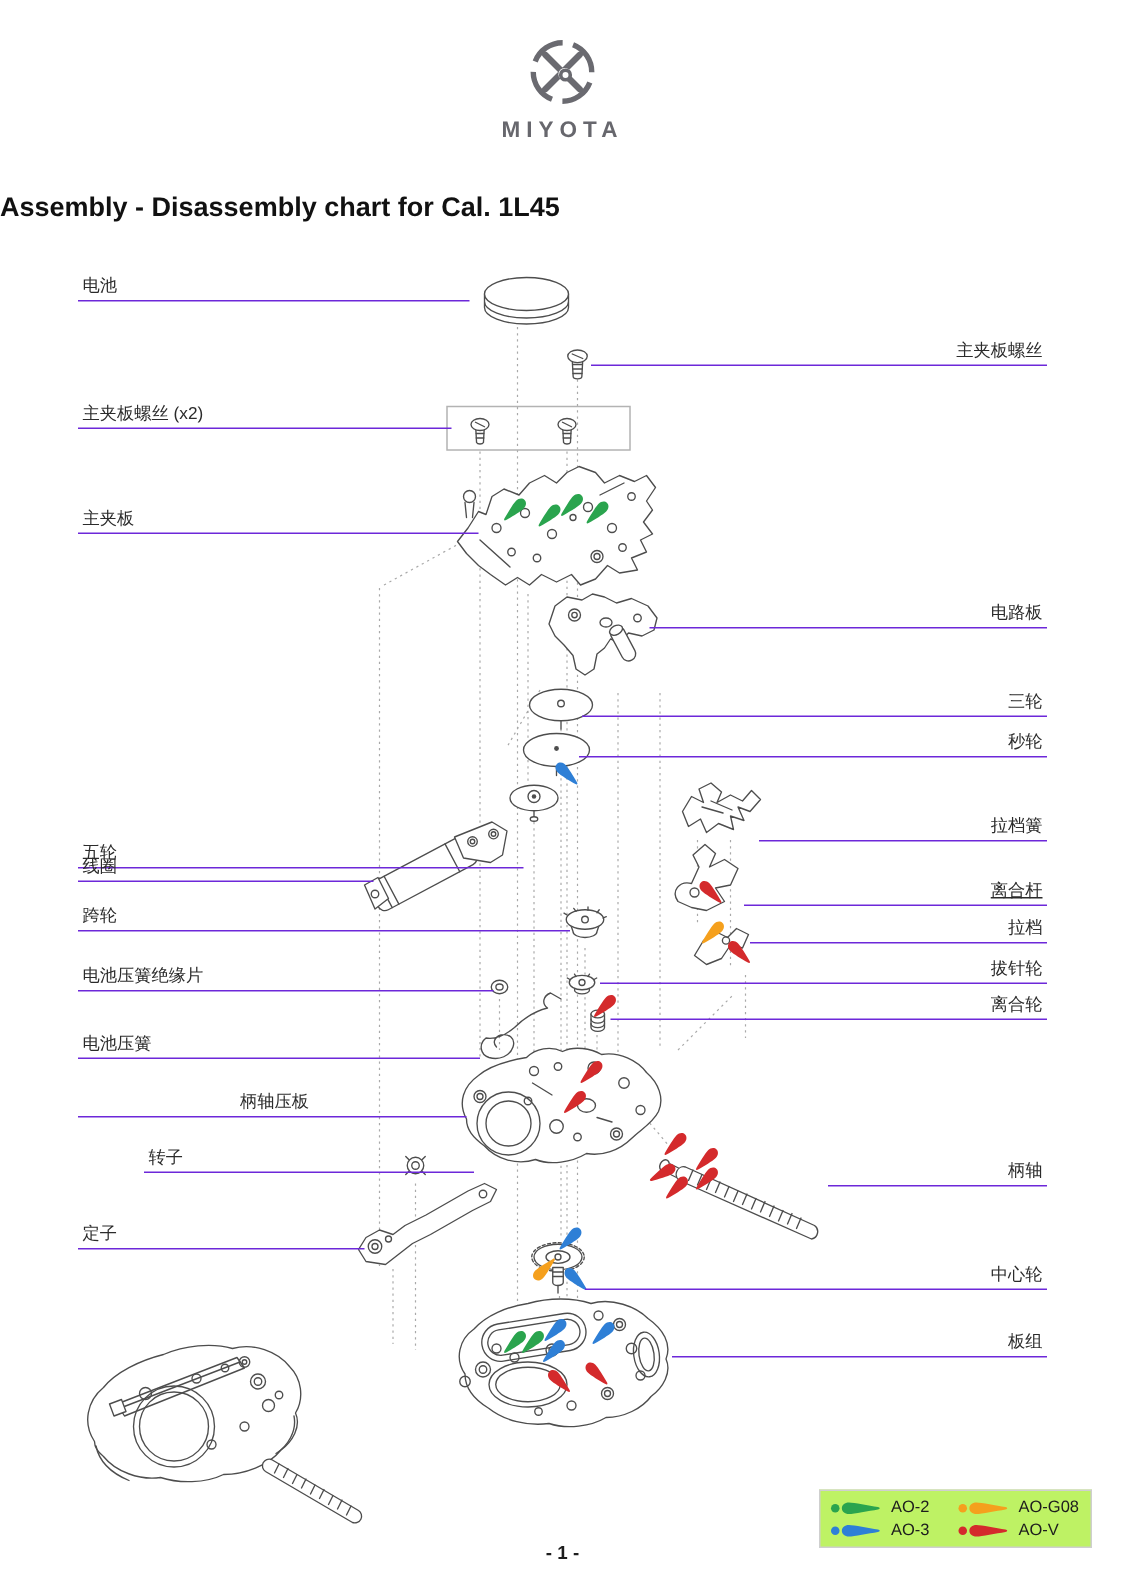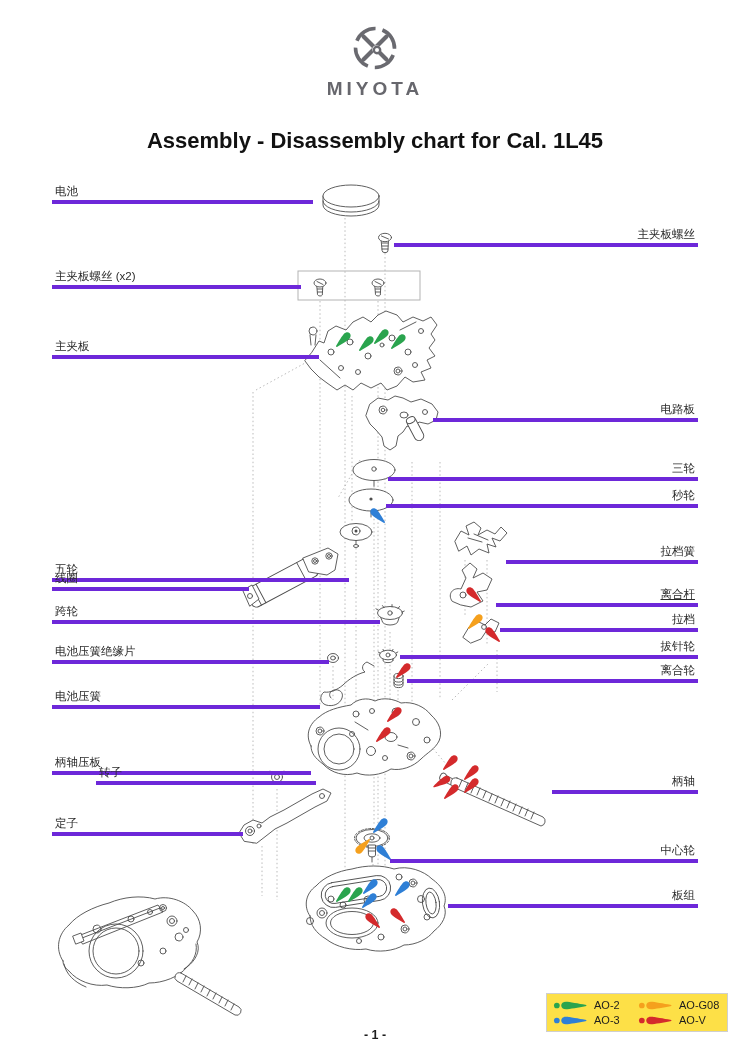--- a/index.html
+++ b/index.html
@@ -1,37 +1,37 @@
 <!DOCTYPE html>
 <html style="--green: #2aa44e; --blue: #2e7fd6; --orange: #f5a01d; --red: #d42a2c;"><head>
 <meta charset="utf-8">
 <style>
   html,body{margin:0;padding:0;background:#fff;}
   body{width:750px;height:1060px;position:relative;overflow:hidden;
        font-family:"Liberation Sans","DejaVu Sans",sans-serif;color:#222;}
   .logo-wrap{position:absolute;top:24px;left:0;right:0;display:flex;flex-direction:column;align-items:center;}
   .logo-mark{color:#6a6a70;}
-  .brand{margin-top:4px;font-size:19px;font-weight:bold;letter-spacing:4px;color:#67676d;}
-  .title{position:absolute;top:128px;left:0;right:0;text-align:center;
-         font-size:22px;font-weight:bold;color:#111;}
+  .brand{margin-top:4px;font-size:15px;font-weight:bold;letter-spacing:4px;color:#67676d;}
+  .title{position:absolute;top:128px;left:0;right:0;text-align:left;
+         font-size:18px;font-weight:bold;color:#111;}
   .label{position:absolute;height:16px;line-height:15px;font-size:11.5px;color:#2b2b2b;
-         border-bottom:4px solid #6d28d9;white-space:nowrap;}
+         border-bottom:1px solid #6d28d9;white-space:nowrap;}
   .label.l{padding-left:3px;text-align:left;}
   .label.r{padding-right:3px;text-align:right;}
   svg.diagram{position:absolute;top:0;left:0;}
   .pt{fill:none;stroke:#4d4d4d;stroke-width:0.9;stroke-linejoin:round;stroke-linecap:round;}
   .ptf{fill:#fff;stroke:#4d4d4d;stroke-width:0.9;stroke-linejoin:round;stroke-linecap:round;}
   .boxline{fill:none;stroke:#b3b3b3;stroke-width:1;}
   .dot{fill:none;stroke:#a9a9a9;stroke-width:0.8;stroke-dasharray:1.5 2.6;}
   .fill-green{fill:var(--green);}
   .fill-blue{fill:var(--blue);}
   .fill-orange{fill:var(--orange);}
   .fill-red{fill:var(--red);}
   .legend{position:absolute;left:546px;top:993px;width:182px;border:1px solid #cfcfcf;
-          background:#fde047;display:grid;grid-template-columns:1fr 1fr;gap:3px 2px;padding:5px 6px;box-sizing:border-box;}
+          background:#bef264;display:grid;grid-template-columns:1fr 1fr;gap:3px 2px;padding:5px 6px;box-sizing:border-box;}
   .legend-item{display:flex;align-items:center;gap:4px;font-size:11px;color:#1d1d1d;}
   .legend-item svg{flex:none;}
   .pageno{position:absolute;top:1028px;left:0;right:0;text-align:center;font-size:12.5px;font-weight:600;color:#1d1d1d;}
 </style>
 </head>
 <body>
 
 <div class="logo-wrap">
   <svg class="logo-mark" width="52" height="50" viewBox="0 0 52 50">
     <circle cx="26" cy="24" r="19.5" fill="none" stroke="currentColor" stroke-width="3.6" stroke-dasharray="23.5 7.1" transform="rotate(21 26 24)"></circle>
@@ -318,21 +318,21 @@
 </svg>
 
 <div class="label l" style="left:52px;top:184px;width:258px;"><span>电池</span></div>
 <div class="label l" style="left:52px;top:269px;width:246px;"><span>主夹板螺丝 (x2)</span></div>
 <div class="label l" style="left:52px;top:339px;width:264px;"><span>主夹板</span></div>
 <div class="label l" style="left:52px;top:515px;width:294px;margin-top:47px;"><span>五轮</span></div>
 <div class="label l" style="left:52px;top:571px;width:194px;"><span>线圈</span></div>
 <div class="label l" style="left:52px;top:604px;width:325px;"><span>跨轮</span></div>
 <div class="label l" style="left:52px;top:644px;width:274px;"><span>电池压簧绝缘片</span></div>
 <div class="label l" style="left:52px;top:689px;width:265px;"><span>电池压簧</span></div>
-<div class="label l" style="left:52px;top:755px;width:256px;"><span>柄轴压板</span></div>
+<div class="label l" style="left:52px;top:728px;width:256px;text-align:center;"><span>柄轴压板</span></div>
 <div class="label l" style="left:52px;top:765px;width:217px;margin-left:44px;"><span>转子</span></div>
 <div class="label l" style="left:52px;top:816px;width:188px;"><span>定子</span></div>
 
 <div class="label r" style="left:394px;top:227px;width:301px;"><span>主夹板螺丝</span></div>
 <div class="label r" style="left:433px;top:402px;width:262px;"><span>电路板</span></div>
 <div class="label r" style="left:388px;top:461px;width:307px;"><span>三轮</span></div>
 <div class="label r" style="left:386px;top:488px;width:309px;"><span>秒轮</span></div>
 <div class="label r" style="left:506px;top:544px;width:189px;"><span>拉档簧</span></div>
 <div class="label r" style="left:496px;top:587px;width:199px;text-decoration:underline;"><span>离合杆</span></div>
 <div class="label r" style="left:500px;top:612px;width:195px;"><span>拉档</span></div>

